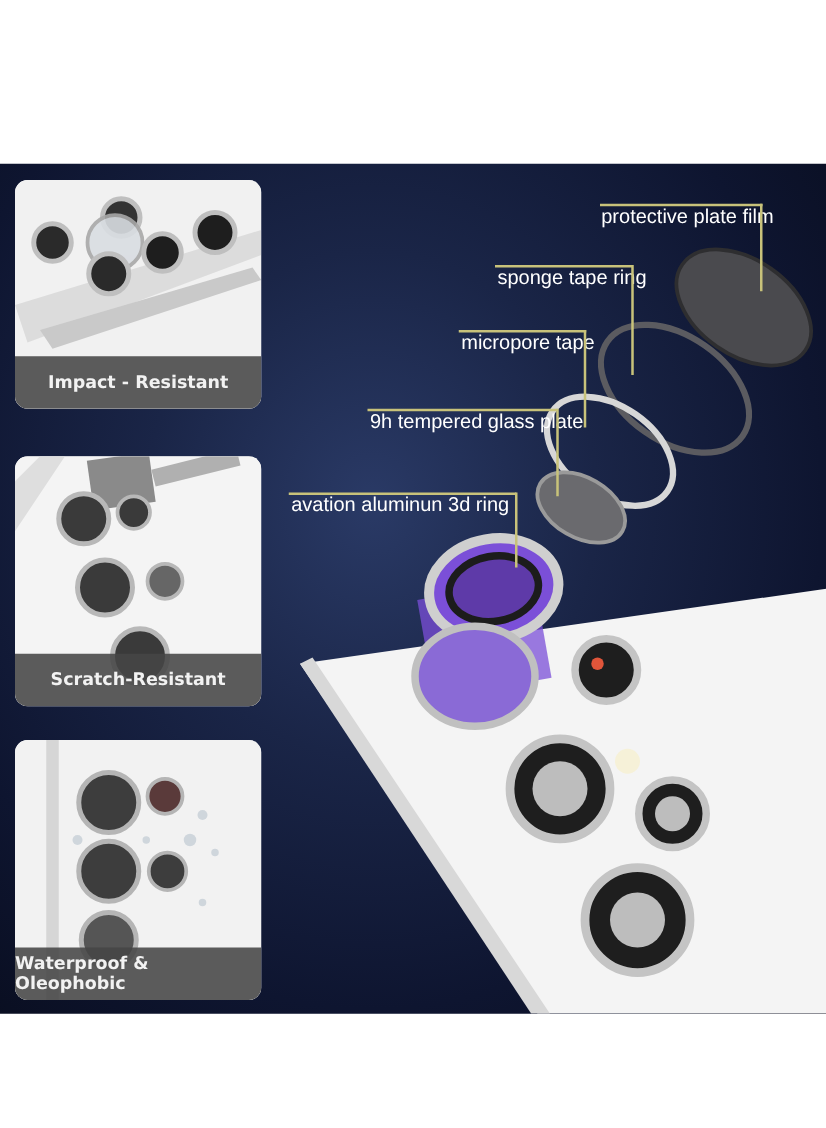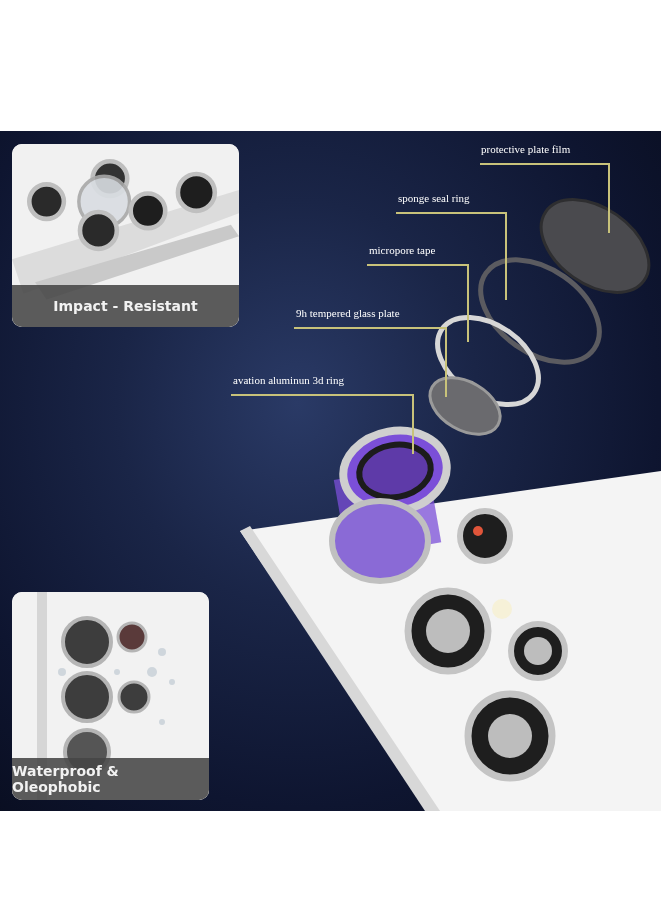--- a/index.html
+++ b/index.html
@@ -5,44 +5,58 @@
   html,body{margin:0;padding:0;background:#ffffff;}
   body{width:661px;height:902px;position:relative;overflow:hidden;font-family:"Liberation Sans",sans-serif;}
   .banner{position:absolute;left:0;top:131px;width:661px;height:680px;
     background:radial-gradient(ellipse at 45% 40%, #2a3a66 0%, #1a2547 35%, #0e1530 70%, #080c1c 100%);
     overflow:hidden;}
   .panel{position:absolute;left:12px;width:197px;border-radius:10px;overflow:hidden;background:#f3f3f3;}
   .panel .photo{position:absolute;left:0;top:0;right:0;bottom:0;}
   .panel .caption{position:absolute;left:0;right:0;bottom:0;height:42px;background:rgba(70,70,70,0.88);
     color:#f2f2f2;font-weight:bold;font-size:14px;display:flex;align-items:center;justify-content:center;
     font-family:"DejaVu Sans",sans-serif;}
-  .callout{position:absolute;color:#ffffff;font-size:11px;font-family:Liberation Serif, serif;white-space:nowrap;}
+  .callout{position:absolute;color:#ffffff;font-size:16px;font-family:Liberation Sans, sans-serif;white-space:nowrap;margin-top:22px;}
   .uline{position:absolute;height:2px;background:#c8c27a;}
   .vline{position:absolute;width:2px;background:#c8c27a;}
 </style>
 </head>
 <body>
 
 <div class="banner">
 
-  <div class="panel" style="top:13px;height:183px;padding-left:30px;">
+  <div class="panel" style="top:13px;height:183px;">
     <svg class="photo" viewBox="0 0 197 183">
       <rect width="197" height="183" fill="#f1f1f1"></rect>
       <path d="M0 100 L197 40 L197 60 L10 130 Z" fill="#dcdcdc"></path>
       <path d="M20 120 L190 70 L197 80 L30 135 Z" fill="#c9c9c9"></path>
       <circle cx="30" cy="50" r="15" fill="#2a2a2a" stroke="#bfbfbf" stroke-width="4"></circle>
       <circle cx="85" cy="30" r="15" fill="#333" stroke="#bfbfbf" stroke-width="4"></circle>
       <circle cx="80" cy="50" r="22" fill="#d9dde2" stroke="#a8a8a8" stroke-width="3" opacity="0.9"></circle>
       <circle cx="75" cy="75" r="16" fill="#2a2a2a" stroke="#bfbfbf" stroke-width="4"></circle>
       <circle cx="118" cy="58" r="15" fill="#1e1e1e" stroke="#bfbfbf" stroke-width="4"></circle>
       <circle cx="160" cy="42" r="16" fill="#1e1e1e" stroke="#bfbfbf" stroke-width="4"></circle>
     </svg>
     <div class="caption">Impact - Resistant</div>
   </div>
 
+  <div class="panel" style="top:234px;height:200px;">
+    <svg class="photo" viewBox="0 0 197 200">
+      <rect width="197" height="200" fill="#f4f4f4"></rect>
+      <path d="M0 20 L20 0 L40 0 L0 60 Z" fill="#dedede"></path>
+      <rect x="60" y="0" width="50" height="40" fill="#8a8a8a" transform="rotate(-8 85 20)"></rect>
+      <rect x="110" y="2" width="70" height="14" fill="#b0b0b0" transform="rotate(-14 145 10)"></rect>
+      <circle cx="55" cy="50" r="20" fill="#3a3a3a" stroke="#b8b8b8" stroke-width="4"></circle>
+      <circle cx="95" cy="45" r="13" fill="#3a3a3a" stroke="#b8b8b8" stroke-width="3"></circle>
+      <circle cx="72" cy="105" r="22" fill="#3a3a3a" stroke="#b8b8b8" stroke-width="4"></circle>
+      <circle cx="120" cy="100" r="14" fill="#666" stroke="#b8b8b8" stroke-width="3"></circle>
+      <circle cx="100" cy="160" r="22" fill="#3a3a3a" stroke="#b8b8b8" stroke-width="4"></circle>
+    </svg>
+    <div class="caption">Scratch-Resistant</div>
+  </div>
 
   <div class="panel" style="top:461px;height:208px;">
     <svg class="photo" viewBox="0 0 197 208">
       <rect width="197" height="208" fill="#f2f2f2"></rect>
       <rect x="25" y="0" width="10" height="208" fill="#d6d6d6"></rect>
       <circle cx="75" cy="50" r="24" fill="#3d3d3d" stroke="#b5b5b5" stroke-width="4"></circle>
       <circle cx="120" cy="45" r="14" fill="#5a3a3a" stroke="#b5b5b5" stroke-width="3"></circle>
       <circle cx="75" cy="105" r="24" fill="#3d3d3d" stroke="#b5b5b5" stroke-width="4"></circle>
       <circle cx="122" cy="105" r="15" fill="#3d3d3d" stroke="#b5b5b5" stroke-width="3"></circle>
       <circle cx="75" cy="160" r="22" fill="#555" stroke="#b5b5b5" stroke-width="4"></circle>
@@ -84,21 +98,21 @@
     <circle cx="318" cy="520" r="27" fill="#1e1e1e" stroke="#c4c4c4" stroke-width="6"></circle>
     <circle cx="318" cy="520" r="14" fill="#bdbdbd"></circle>
     <circle cx="290" cy="605" r="42" fill="#1e1e1e" stroke="#c4c4c4" stroke-width="7"></circle>
     <circle cx="290" cy="605" r="22" fill="#bdbdbd"></circle>
   </svg>
 
   <div class="callout" style="left:481px;top:12px;">protective plate film</div>
   <div class="uline" style="left:480px;top:32px;width:130px;"></div>
   <div class="vline" style="left:608px;top:32px;height:70px;"></div>
 
-  <div class="callout" style="left:398px;top:61px;">sponge seal ring</div>
+  <div class="callout" style="left:398px;top:61px;">sponge tape ring</div>
   <div class="uline" style="left:396px;top:81px;width:110px;"></div>
   <div class="vline" style="left:505px;top:81px;height:88px;"></div>
 
   <div class="callout" style="left:369px;top:113px;">micropore tape</div>
   <div class="uline" style="left:367px;top:133px;width:102px;"></div>
   <div class="vline" style="left:467px;top:133px;height:78px;"></div>
 
   <div class="callout" style="left:296px;top:176px;">9h tempered glass plate</div>
   <div class="uline" style="left:294px;top:196px;width:152px;"></div>
   <div class="vline" style="left:445px;top:196px;height:70px;"></div>

